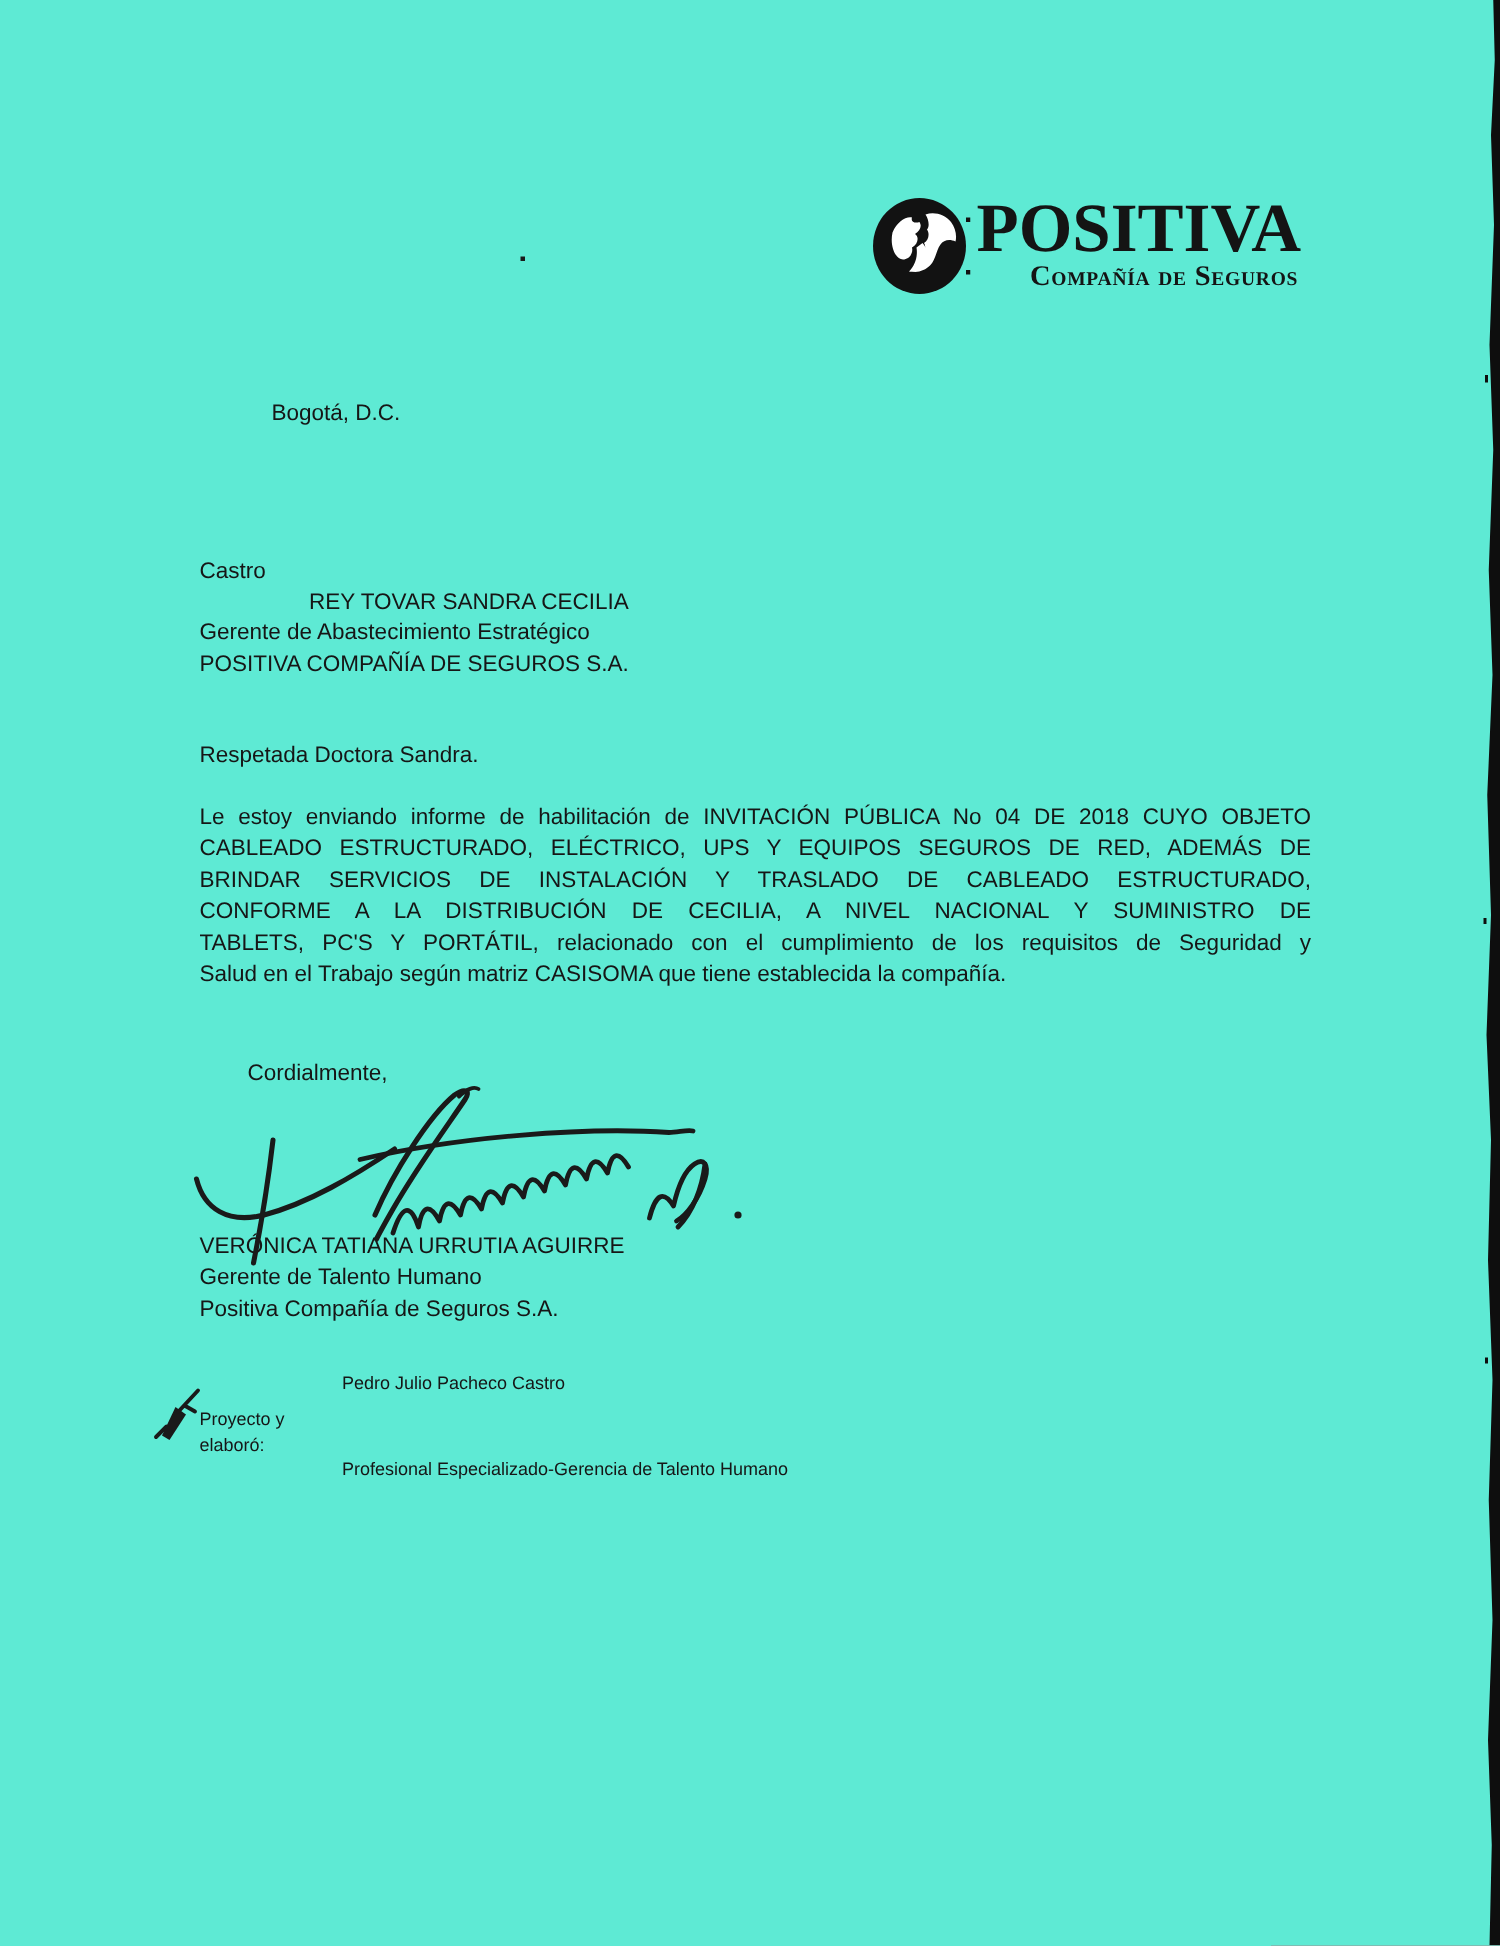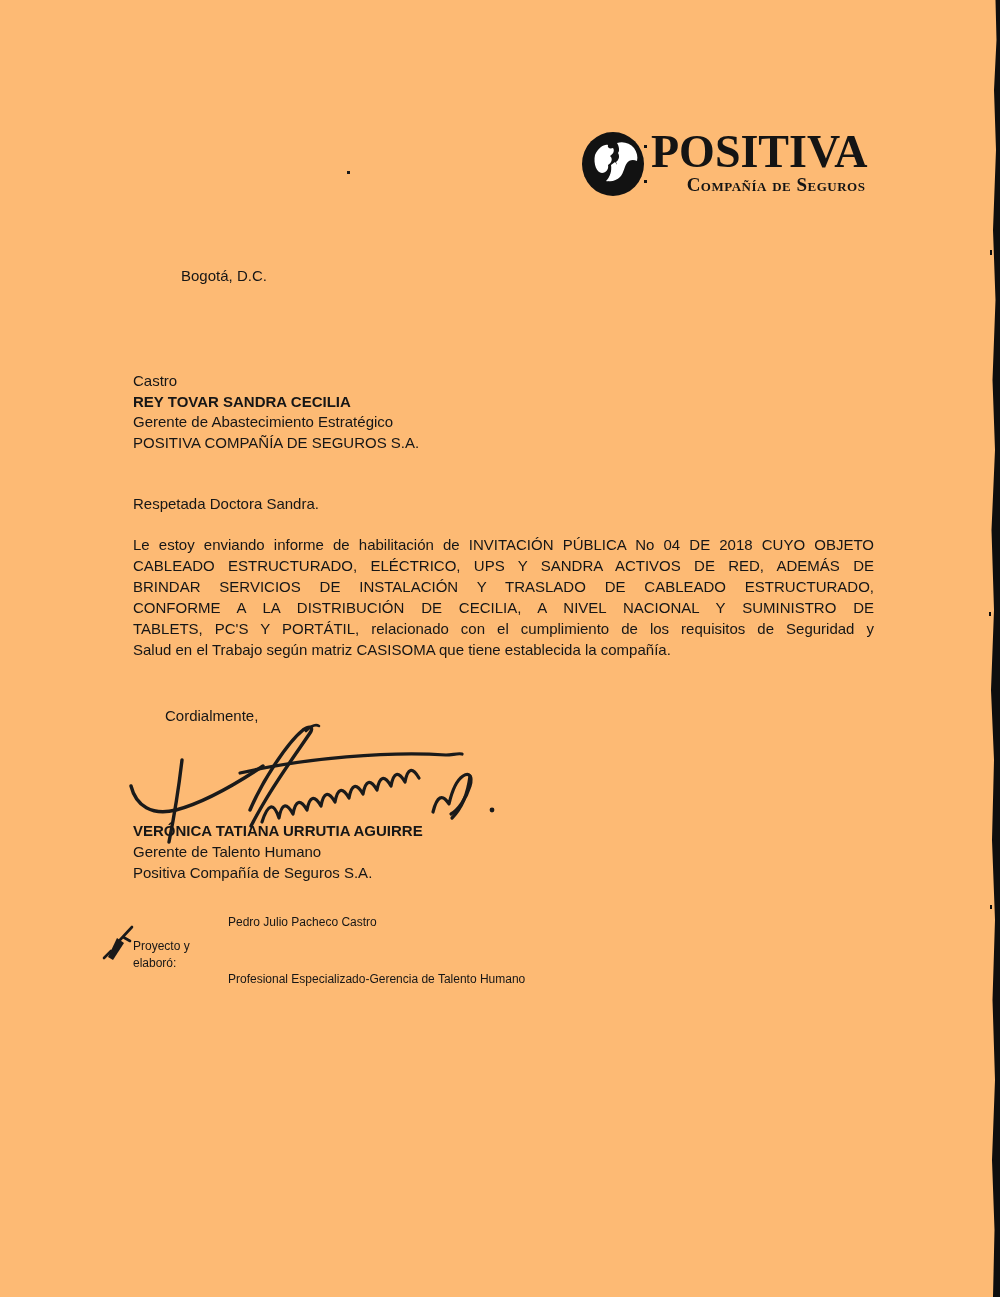--- a/index.html
+++ b/index.html
@@ -1,20 +1,20 @@
 <!DOCTYPE html>
 <html><head>
 <meta charset="utf-8">
 <style>
   html,body{margin:0;padding:0;background:#9a9a9a;}
   .page{
     position:relative;
     width:1000px;height:1297px;
     margin:0 auto;
-    background:#fdba74;
+    background:#5eead4;
     overflow:hidden;
     font-family:"Liberation Sans", sans-serif;
     color:#161616;
     -webkit-font-smoothing:none;
   }
   .abs{position:absolute;}
 
   
   .logo{left:581px;top:129px;display:flex;align-items:flex-start;}
   .logo-icon{width:66px;height:68px;margin-top:2px;}
@@ -27,21 +27,21 @@
   .tagline{
     font-family:Liberation Serif, serif;
     font-variant:small-caps;
     font-size:19px;line-height:17px;font-weight:600;
     letter-spacing:0.5px;color:#141414;white-space:nowrap;
     align-self:flex-end;margin-right:2px;margin-top:1px;
   }
 
   
   .txt{font-size:15px;line-height:20px;white-space:nowrap;}
-  .bold{font-weight:bold;}
+  .bold{font-weight:normal;text-align:right;}
   .city{left:133px;top:266px;margin-left:48px;}
   .recipient{left:133px;top:371px;}
   .recipient div{height:20.5px;}
   .greeting{left:133px;top:494px;}
 
   .paragraph{left:133px;top:534px;width:741px;font-size:15px;line-height:21px;}
   .pline{text-align:justify;text-align-last:justify;height:21px;overflow:visible;white-space:normal;}
   .pline.last{text-align-last:left;}
 
   .closing{left:133px;top:706px;margin-left:32px;}
@@ -86,21 +86,21 @@
     <div>Castro</div>
     <div class="bold">REY TOVAR SANDRA CECILIA</div>
     <div>Gerente de Abastecimiento Estratégico</div>
     <div>POSITIVA COMPAÑÍA DE SEGUROS S.A.</div>
   </div>
 
   <div class="abs txt greeting">Respetada Doctora Sandra.</div>
 
   <div class="abs paragraph">
     <div class="pline">Le estoy enviando informe de habilitación de INVITACIÓN PÚBLICA No 04 DE 2018 CUYO OBJETO</div>
-    <div class="pline">CABLEADO ESTRUCTURADO, ELÉCTRICO, UPS Y SANDRA ACTIVOS DE RED, ADEMÁS DE</div>
+    <div class="pline">CABLEADO ESTRUCTURADO, ELÉCTRICO, UPS Y EQUIPOS SEGUROS DE RED, ADEMÁS DE</div>
     <div class="pline">BRINDAR SERVICIOS DE INSTALACIÓN Y TRASLADO DE CABLEADO ESTRUCTURADO,</div>
     <div class="pline">CONFORME A LA DISTRIBUCIÓN DE CECILIA, A NIVEL NACIONAL Y SUMINISTRO DE</div>
     <div class="pline">TABLETS, PC'S Y PORTÁTIL, relacionado con el cumplimiento de los requisitos de Seguridad y</div>
     <div class="pline last">Salud en el Trabajo según matriz CASISOMA que tiene establecida la compañía.</div>
   </div>
 
   <div class="abs txt closing">Cordialmente,</div>
 
   <div class="abs txt signer">
     <div class="bold">VERÓNICA TATIANA URRUTIA AGUIRRE</div>

